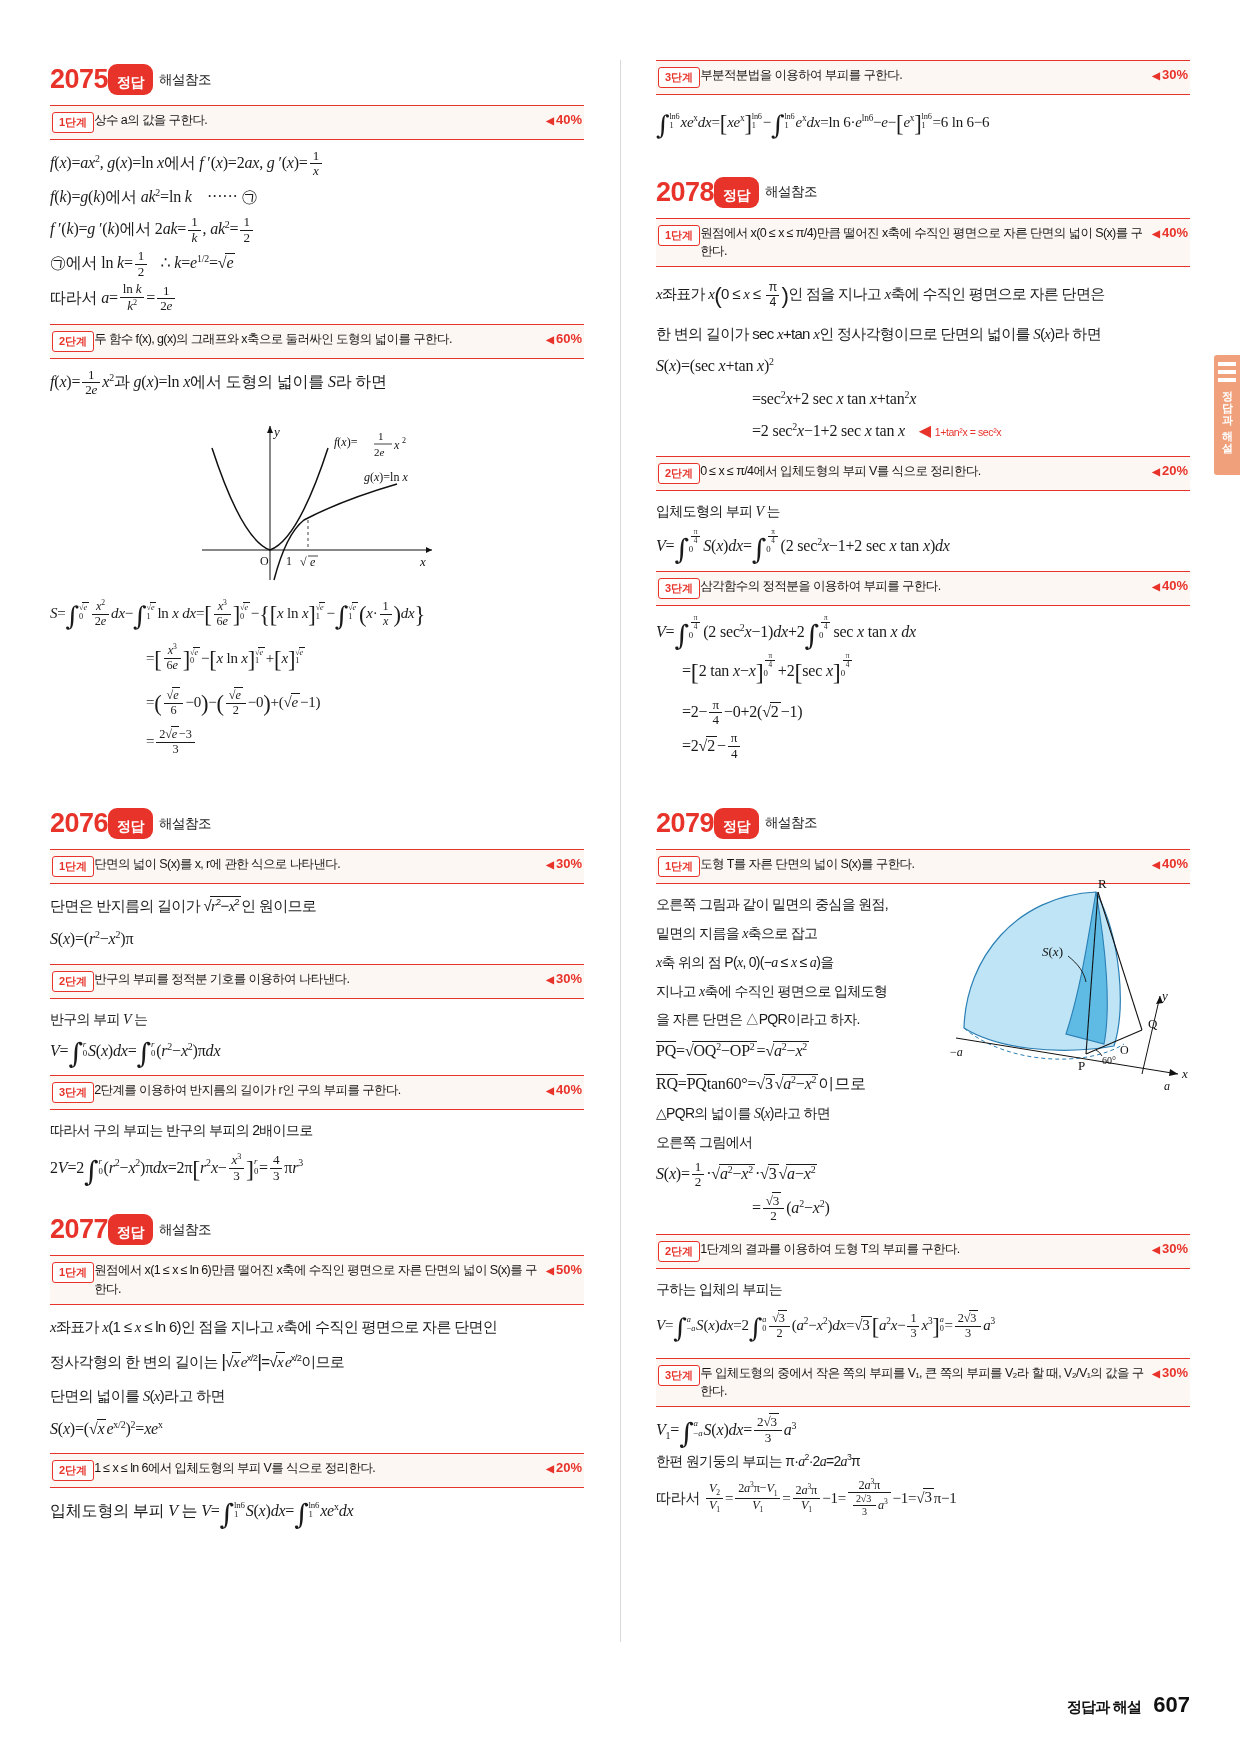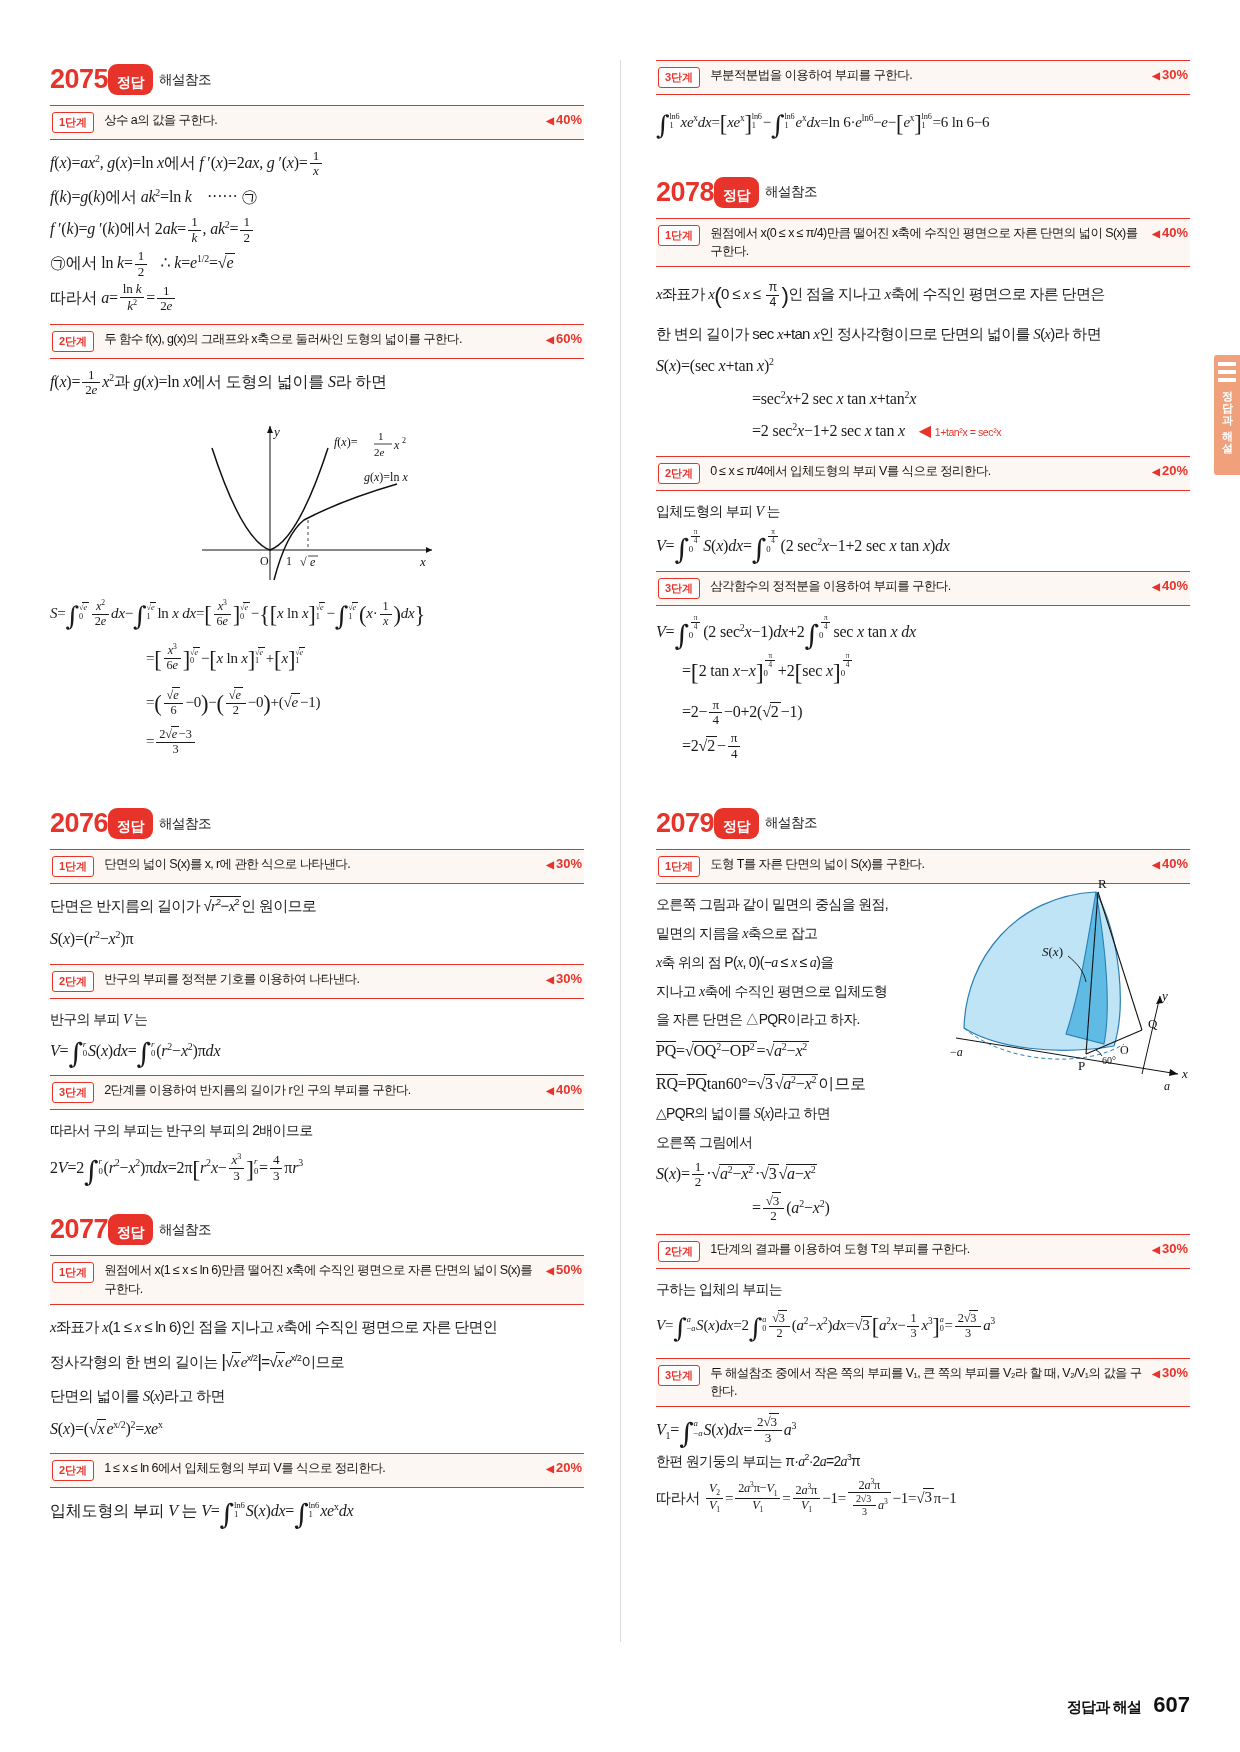--- a/index.html
+++ b/index.html
@@ -74,21 +74,20 @@
     font-family: "Liberation Sans", sans-serif;
     font-size: 13.5px;
     color: #222;
     letter-spacing: -0.5px;
   }
 
   
   .step-row {
     display: flex;
     align-items: flex-start;
-    gap: 10px;
     border-top: 1.3px solid #e8332a;
     border-bottom: 1.3px solid #e8332a;
     padding: 5px 2px 6px 2px;
     margin: 10px 0 8px 0;
     background: #fdf7f4;
   }
   .step-badge {
     flex: 0 0 auto;
     font-family: "Liberation Sans", sans-serif;
     font-size: 11px;
@@ -576,21 +575,21 @@
           <span class="step-desc">1단계의 결과를 이용하여 도형 T의 부피를 구한다.</span>
           <span class="step-pct"><span class="tri">◀</span><span>30%</span></span>
         </div>
         <div class="mline ko">구하는 입체의 부피는</div>
         <div class="mline" style="font-size:15px;">
           <i>V</i>=<span class="int">∫</span><span class="lim"><span class="up"><i>a</i></span><span class="lo">−<i>a</i></span></span><i>S</i>(<i>x</i>)<i>dx</i>=2<span class="int">∫</span><span class="lim"><span class="up"><i>a</i></span><span class="lo">0</span></span><span class="frac"><span class="num">√<span class="sqrt">3</span></span><span class="den">2</span></span>(<i>a</i><sup>2</sup>−<i>x</i><sup>2</sup>)<i>dx</i>=√<span class="sqrt">3</span><span class="bigbr">[</span><i>a</i><sup>2</sup><i>x</i>−<span class="frac"><span class="num">1</span><span class="den">3</span></span><i>x</i><sup>3</sup><span class="bigbr">]</span><span class="lim"><span class="up"><i>a</i></span><span class="lo">0</span></span>=<span class="frac"><span class="num">2√<span class="sqrt">3</span></span><span class="den">3</span></span><i>a</i><sup>3</sup>
         </div>
 
         <div class="step-row">
           <span class="step-badge">3단계</span>
-          <span class="step-desc">두 해설참조 중에서 작은 쪽의 부피를 V₁, 큰 쪽의 부피를 V₂라 할 때, V₂/V₁의 값을 구한다.</span>
+          <span class="step-desc">두 입체도형의 중에서 작은 쪽의 부피를 V₁, 큰 쪽의 부피를 V₂라 할 때, V₂/V₁의 값을 구한다.</span>
           <span class="step-pct"><span class="tri">◀</span><span>30%</span></span>
         </div>
         <div class="mline">
           <i>V</i><sub>1</sub>=<span class="int">∫</span><span class="lim"><span class="up"><i>a</i></span><span class="lo">−<i>a</i></span></span><i>S</i>(<i>x</i>)<i>dx</i>=<span class="frac"><span class="num">2√<span class="sqrt">3</span></span><span class="den">3</span></span><i>a</i><sup>3</sup>
         </div>
         <div class="mline ko">한편 원기둥의 부피는 π·<i>a</i><sup>2</sup>·2<i>a</i>=2<i>a</i><sup>3</sup>π</div>
         <div class="mline" style="font-size:15px;">
           따라서 <span class="frac"><span class="num"><i>V</i><sub>2</sub></span><span class="den"><i>V</i><sub>1</sub></span></span>=<span class="frac"><span class="num">2<i>a</i><sup>3</sup>π−<i>V</i><sub>1</sub></span><span class="den"><i>V</i><sub>1</sub></span></span>=<span class="frac"><span class="num">2<i>a</i><sup>3</sup>π</span><span class="den"><i>V</i><sub>1</sub></span></span>−1=<span class="frac"><span class="num">2<i>a</i><sup>3</sup>π</span><span class="den"><span class="frac"><span class="num">2√<span class="sqrt">3</span></span><span class="den">3</span></span><i>a</i><sup>3</sup></span></span>−1=√<span class="sqrt">3</span>π−1
         </div>
       </div>

